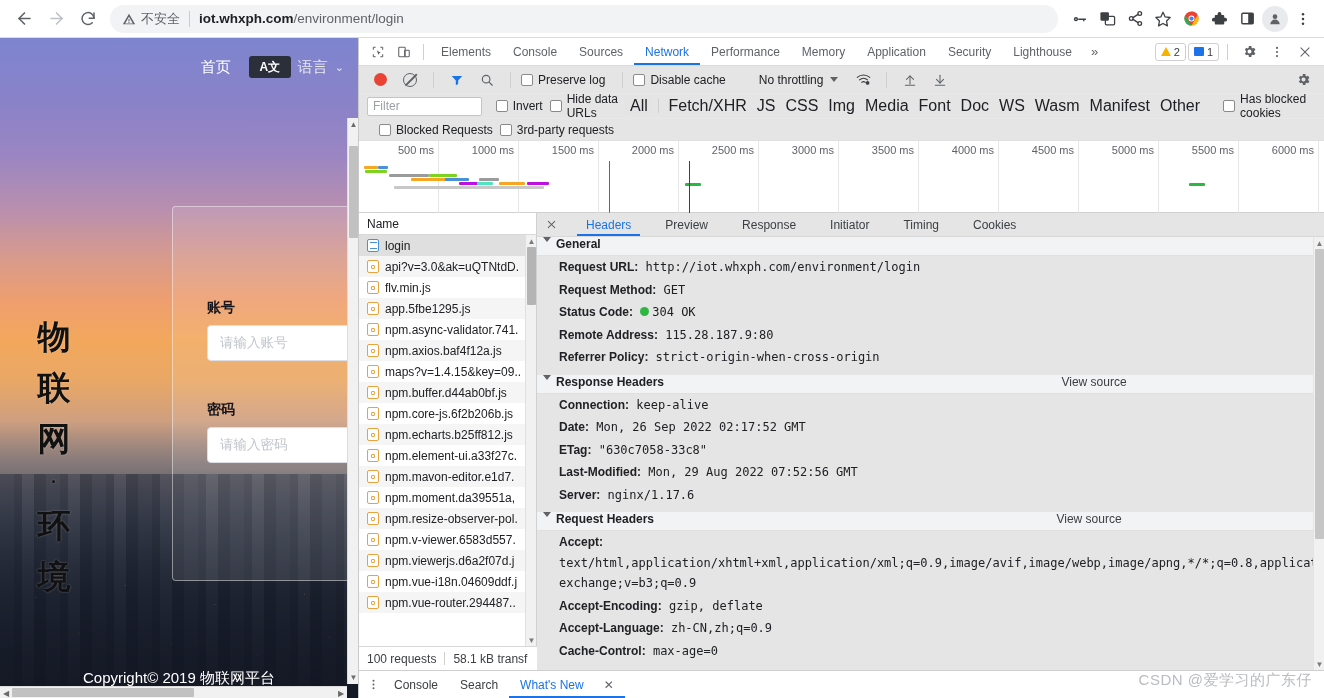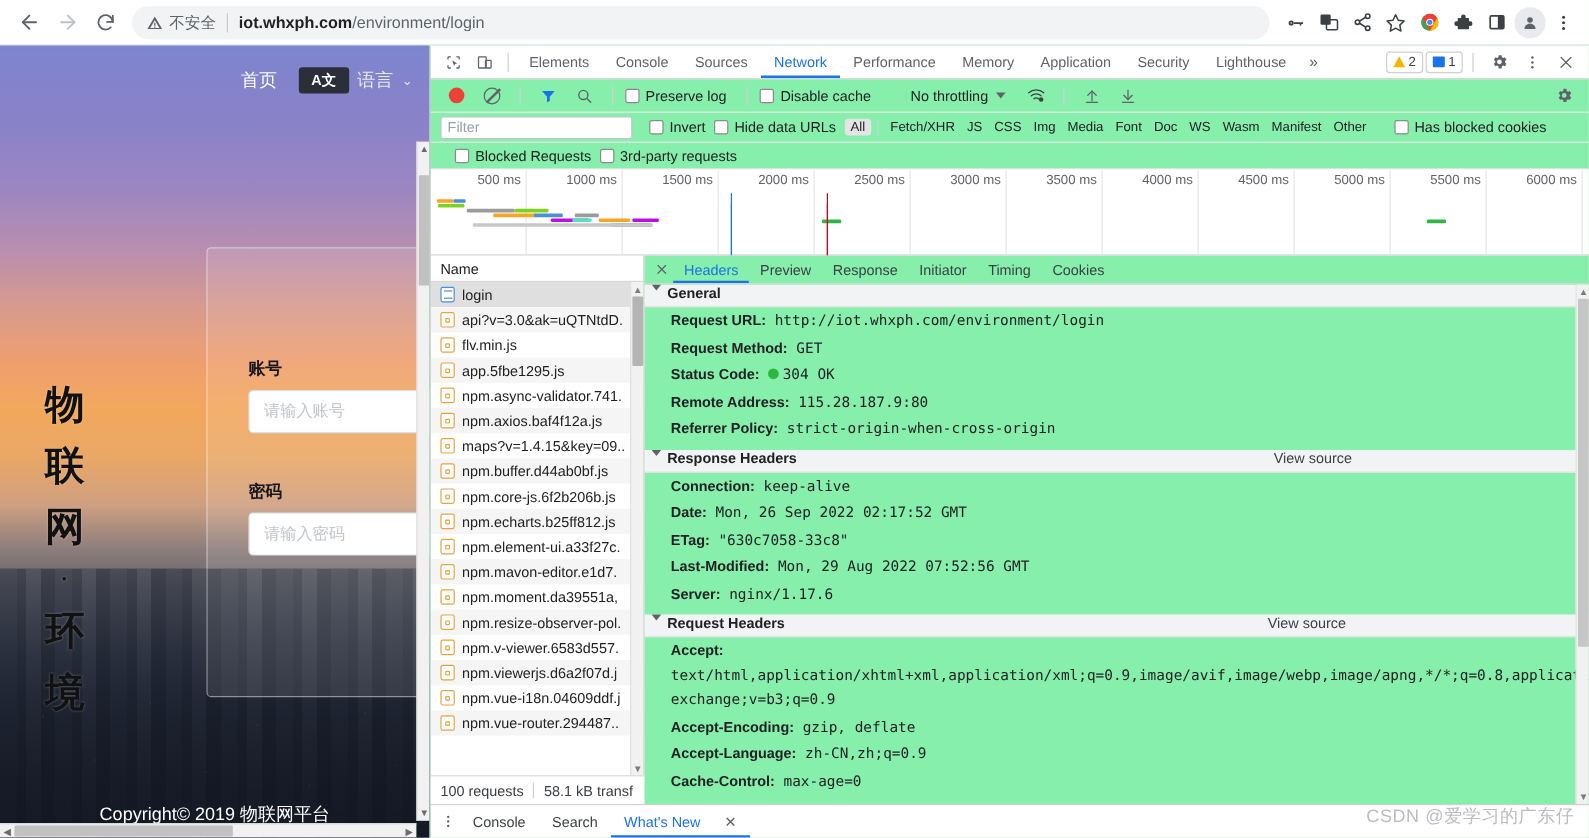--- a/index.html
+++ b/index.html
@@ -150,21 +150,21 @@
     background:#c1c1c1; border-radius:1px;
   }
   .page-scroll-h .arr {
     position:absolute; top:0; height:12px; width:12px; color:#6b6b6b;
     display:flex; align-items:center; justify-content:center; font-size:8px;
   }
 
   
   .devtools {
     position:absolute; left:358px; top:38px; width:966px; height:660px;
-    background:#86efac; border-left:1px solid #cacaca;
+    background:#e5e5e5; border-left:1px solid #cacaca;
     font-size:12px; color:#202124;
     display:flex; flex-direction:column;
   }
   .dt-tabbar {
     height:28px; display:flex; align-items:center;
     border-bottom:1px solid #dadada; background:#fff; flex:none; padding-left:6px;
   }
   .dt-ibtn {
     width:26px; height:26px; display:flex; align-items:center; justify-content:center;
     color:#5f6368;
@@ -214,21 +214,21 @@
 
   .filter-row {
     height:25px; display:flex; align-items:center; padding:0 8px; gap:0;
     border-bottom:1px solid #e8e8e8; flex:none;
   }
   .filter-input {
     width:160px; height:19px; border:1px solid #c4c4c4; border-radius:2px;
     background:#fff; color:#9aa0a6; font-size:12px; padding:0 5px;
     display:flex; align-items:center;
   }
-  .ftype { font-size:11px; color:#202124; padding:1px 5px; border-radius:3px; }
+  .ftype { font-size:16px; color:#202124; padding:1px 5px; border-radius:3px; }
   .ftype.active { background:#e4e4e4; color:#202124; }
   .fsep { width:1px; height:14px; background:#d0d0d0; margin:0 5px; }
 
   .blocked-row {
     height:22px; display:flex; align-items:center; padding:0 20px;
     border-bottom:1px solid #e0e0e0; flex:none; gap:0;
   }
 
   
   .overview {
@@ -288,21 +288,21 @@
   .rl-footer {
     height:24px; border-top:1px solid #d8d8d8; display:flex; align-items:center;
     padding-left:8px; font-size:12px; color:#3c4043; flex:none; gap:8px;
     position:absolute; left:0; bottom:0; width:178px; background:#fff; z-index:3;
   }
   .rl-footer .dv { width:1px; height:13px; background:#d0d0d0; }
 
   .detail { flex:1; display:flex; flex-direction:column; min-width:0; position:relative; }
   .dt-subtabs {
     height:24px; display:flex; align-items:center; border-bottom:1px solid #d8d8d8;
-    flex:none; padding-left:4px;
+    flex:none; padding-left:4px;gap:16px;
   }
   .closex {
     width:20px; height:20px; display:flex; align-items:center; justify-content:center;
     color:#5f6368; font-size:13px;
   }
   .sub-tab {
     height:23px; padding:0 9px; display:flex; align-items:center;
     font-size:12px; color:#3c4043;
   }
   .sub-tab.active { color:#1a73e8; box-shadow:inset 0 -2px 0 #1a73e8; }

